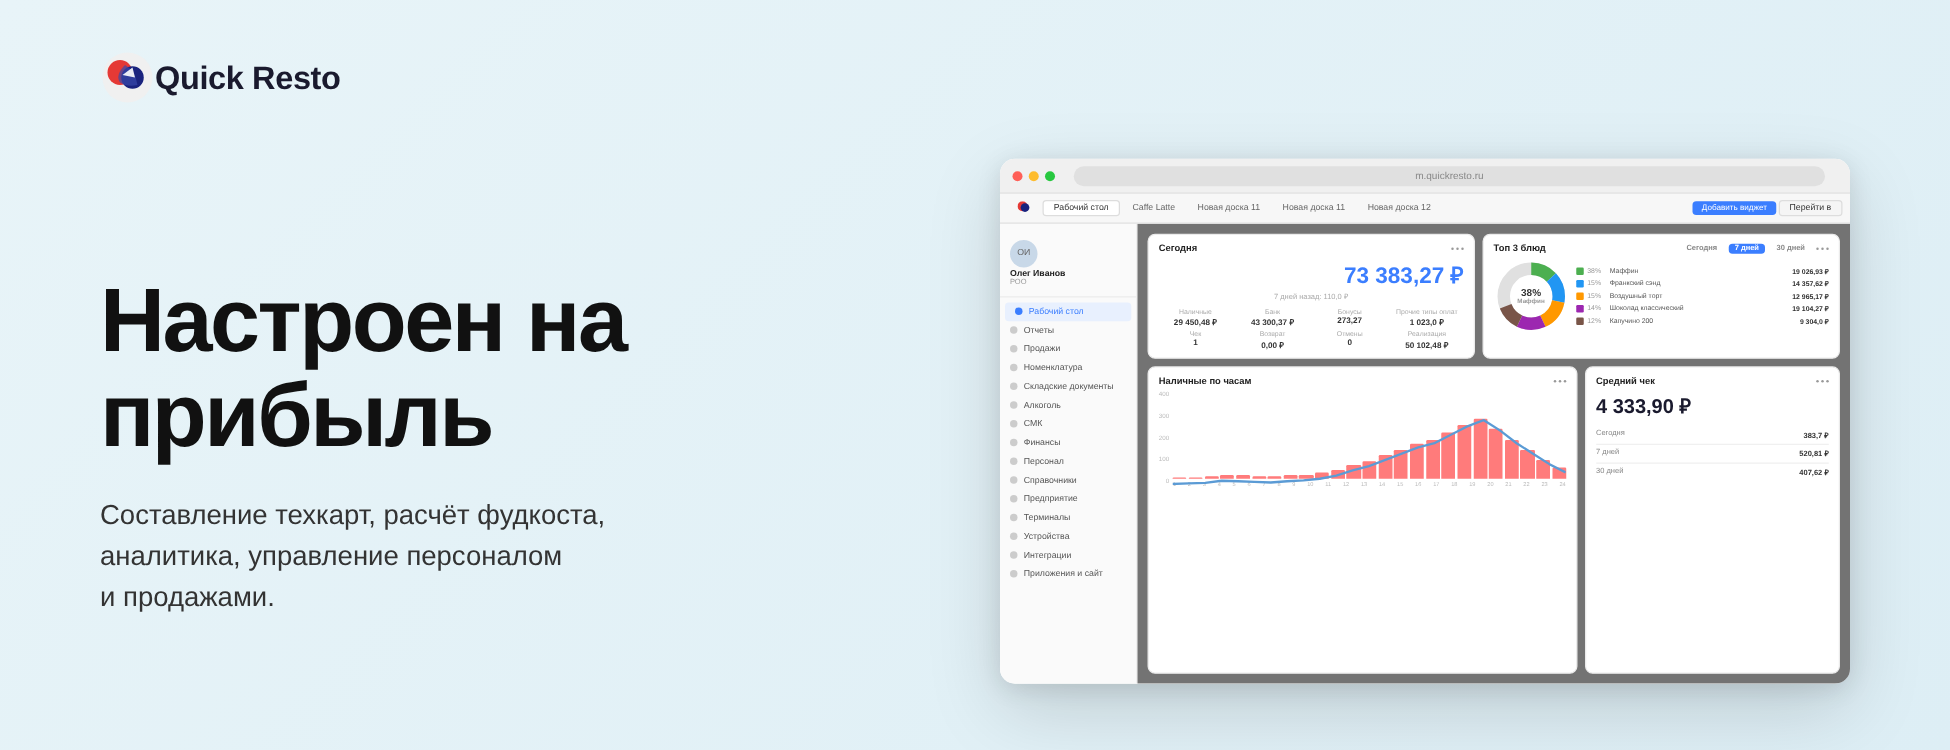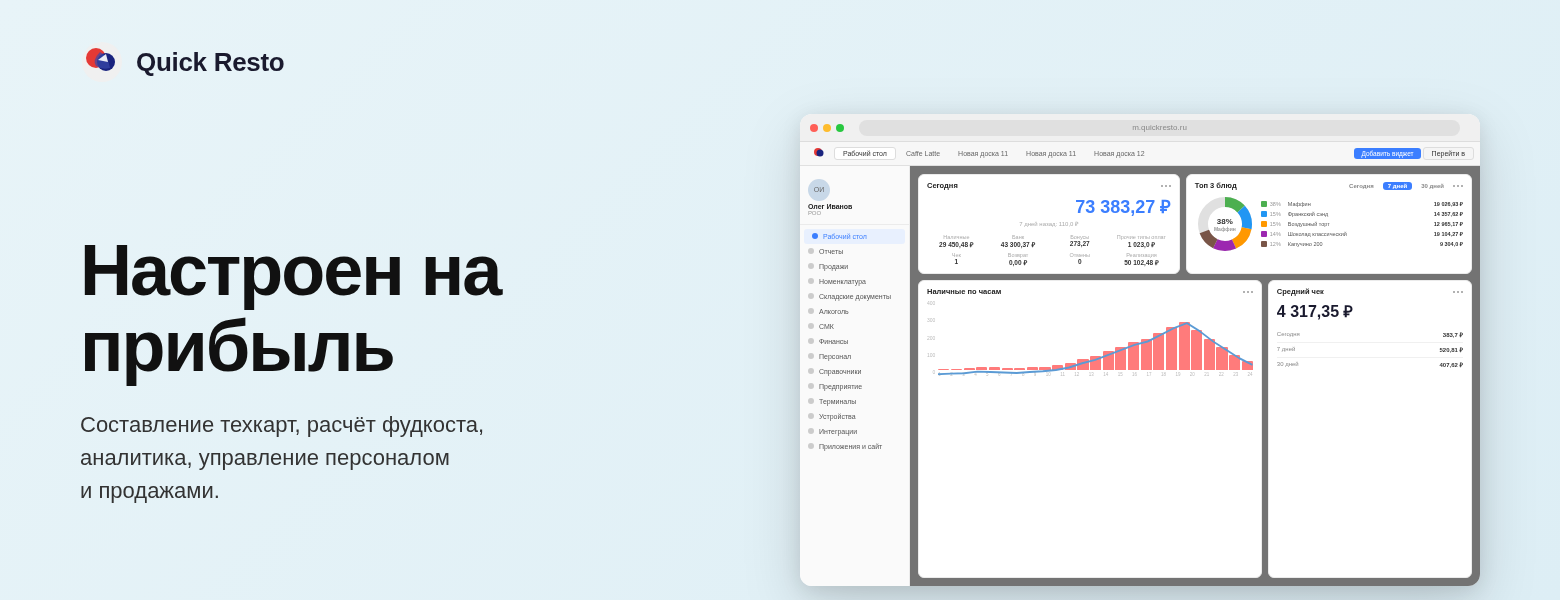--- a/index.html
+++ b/index.html
@@ -19,21 +19,20 @@
       display: flex;
       flex-direction: column;
       position: relative;
     }
 
     
     .logo-area {
       padding: 40px 59px 0 80px;
       display: flex;
       align-items: center;
-      gap: 12px;
     }
 
     .logo-icon {
       width: 44px;
       height: 44px;
     }
 
     .logo-text {
       font-size: 26px;
       font-weight: 600;
@@ -78,21 +77,21 @@
     .right-section {
       flex: 1;
       display: flex;
       justify-content: flex-end;
       align-items: center;
       padding-left: 60px;
     }
 
     .dashboard-mockup {
       width: 680px;
-      height: 472px;
+      height: 420px;
       background: #ffffff;
       border-radius: 12px;
       box-shadow: 0 20px 60px rgba(0,0,0,0.15), 0 4px 20px rgba(0,0,0,0.1);
       overflow: hidden;
       position: relative;
       display: flex;
       flex-direction: column;
     }
 
     
@@ -824,21 +823,21 @@
 
               <div class="widget avg-widget">
                 <div class="widget-title">
                   <span>Средний чек</span>
                   <div class="widget-title-dots">
                     <div class="widget-title-dot"></div>
                     <div class="widget-title-dot"></div>
                     <div class="widget-title-dot"></div>
                   </div>
                 </div>
-                <div class="avg-amount">4 317,35 ₽</div>
+                <div class="avg-amount">4 333,90 ₽</div>
                 <div class="avg-stat-row">
                   <span class="avg-stat-label">Сегодня</span>
                   <span class="avg-stat-value">383,7 ₽</span>
                 </div>
                 <div class="avg-stat-row">
                   <span class="avg-stat-label">7 дней</span>
                   <span class="avg-stat-value">520,81 ₽</span>
                 </div>
                 <div class="avg-stat-row">
                   <span class="avg-stat-label">30 дней</span>

